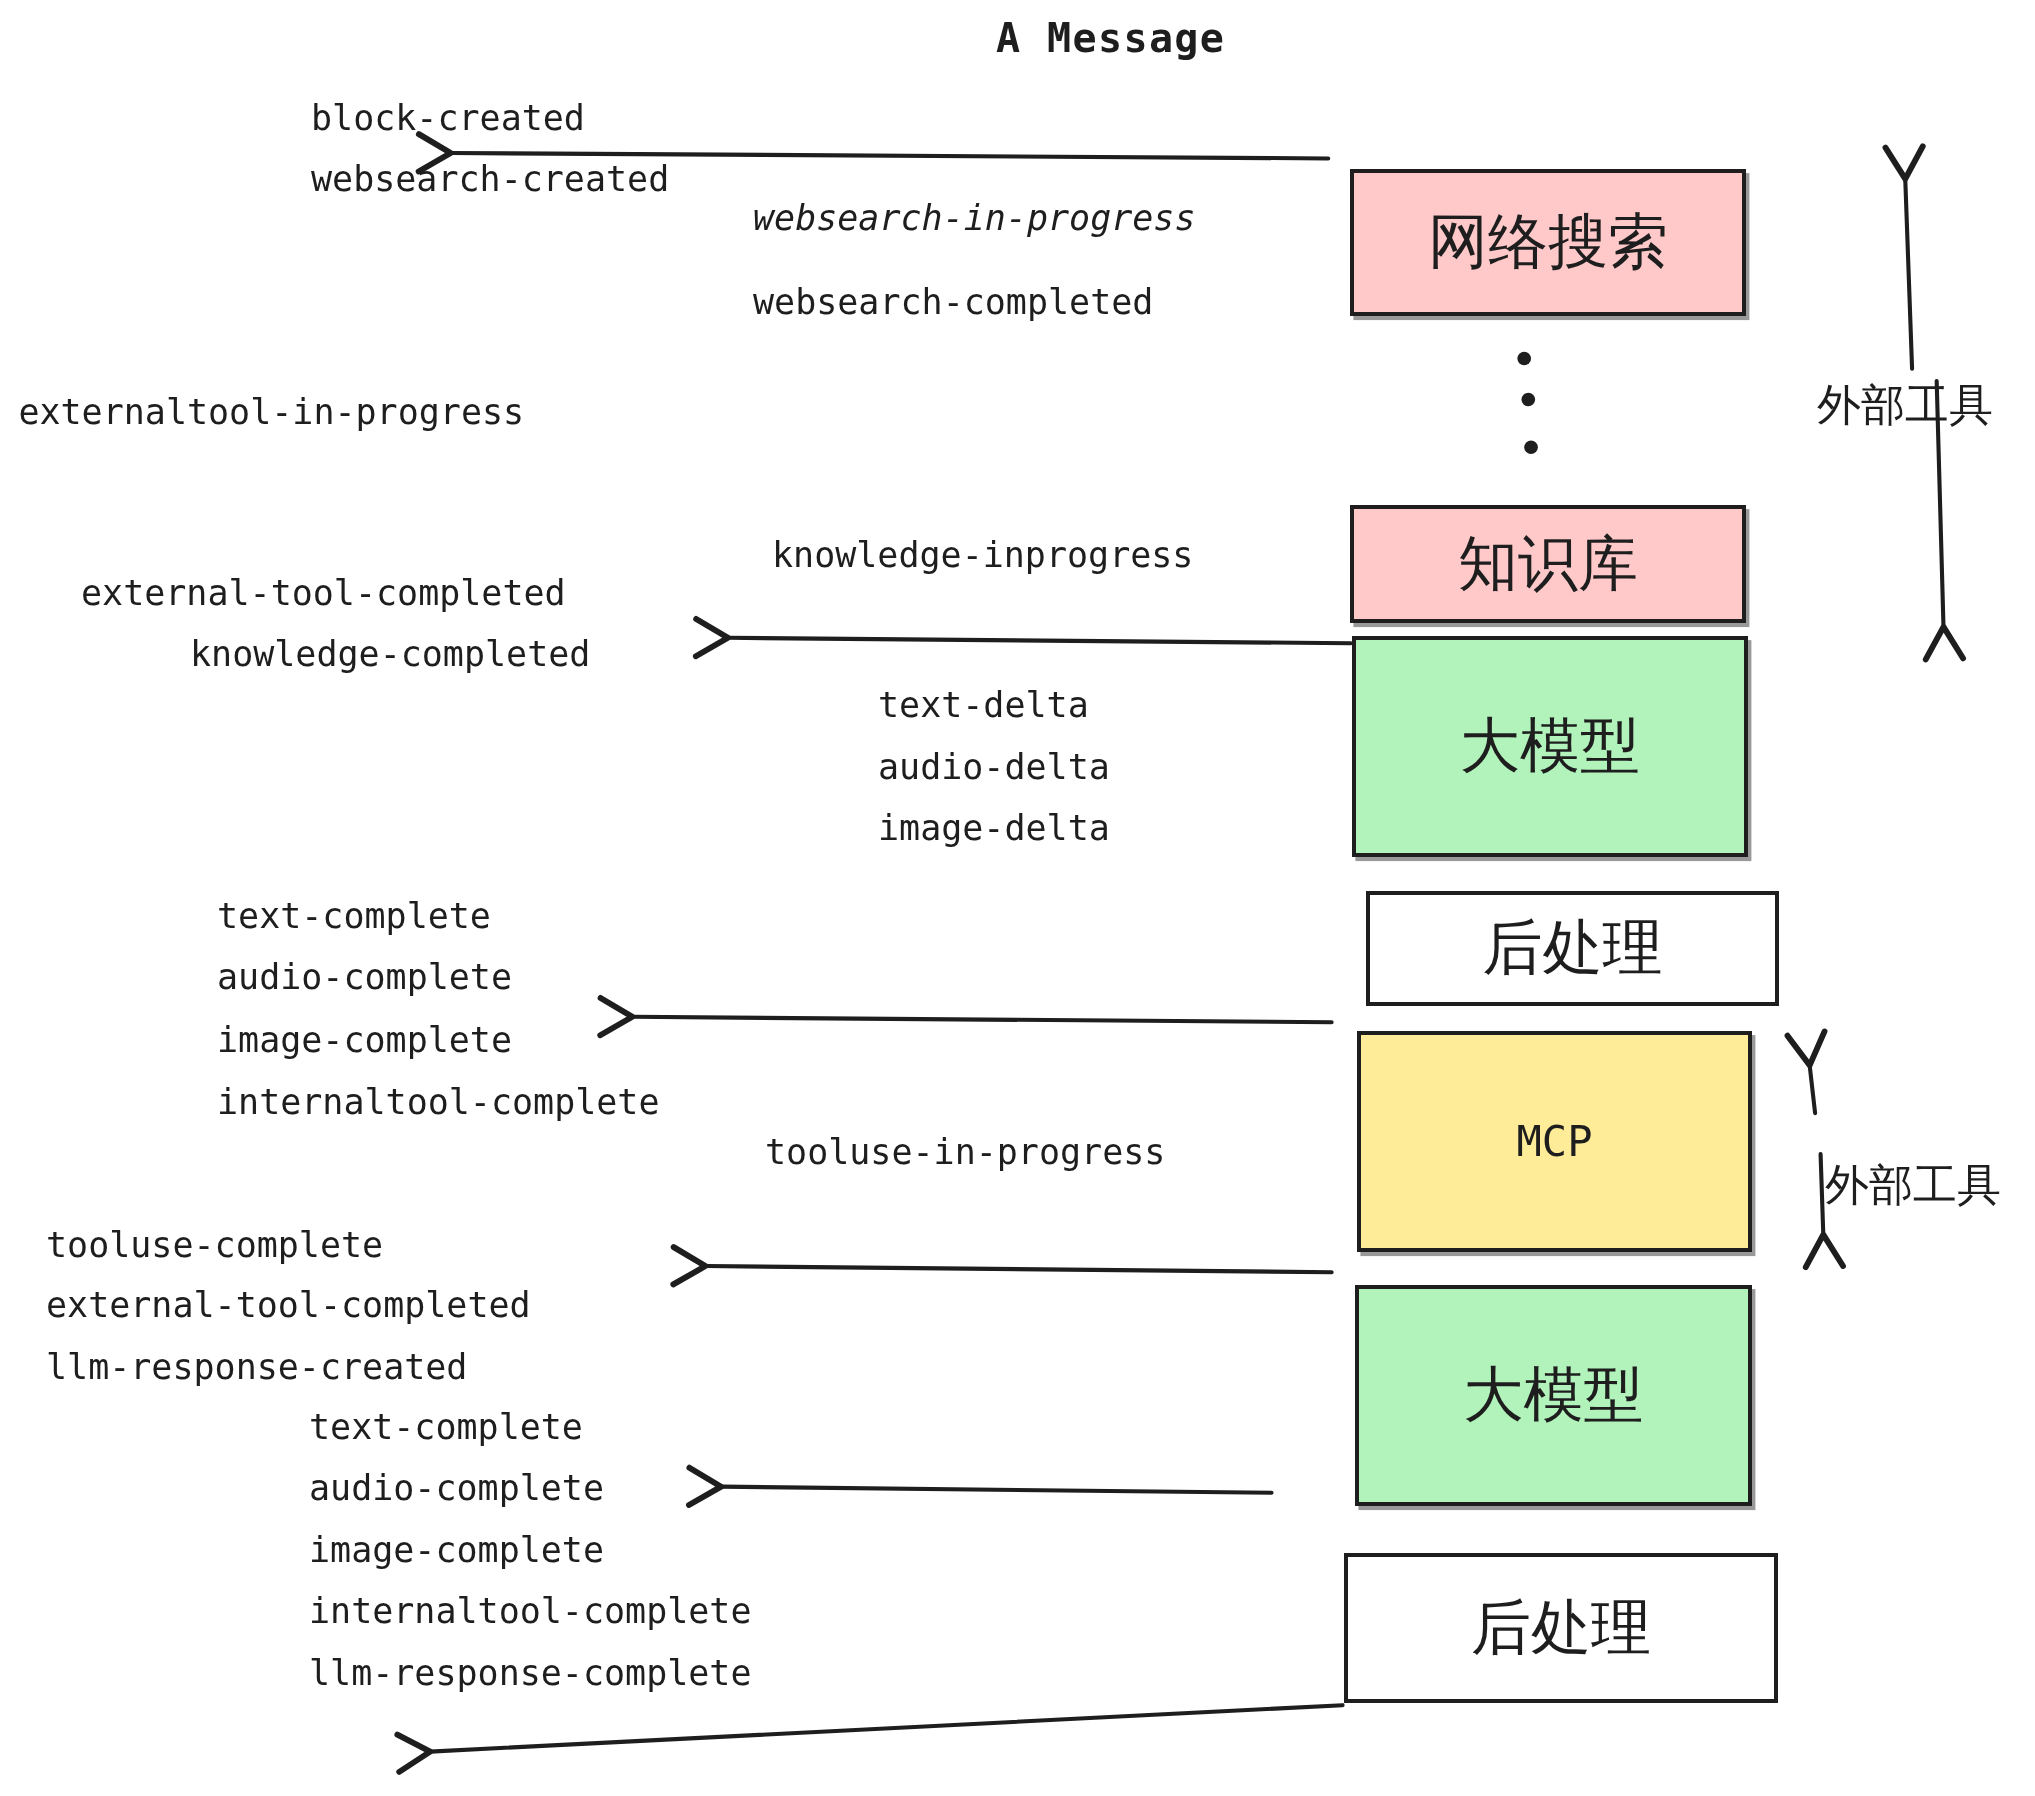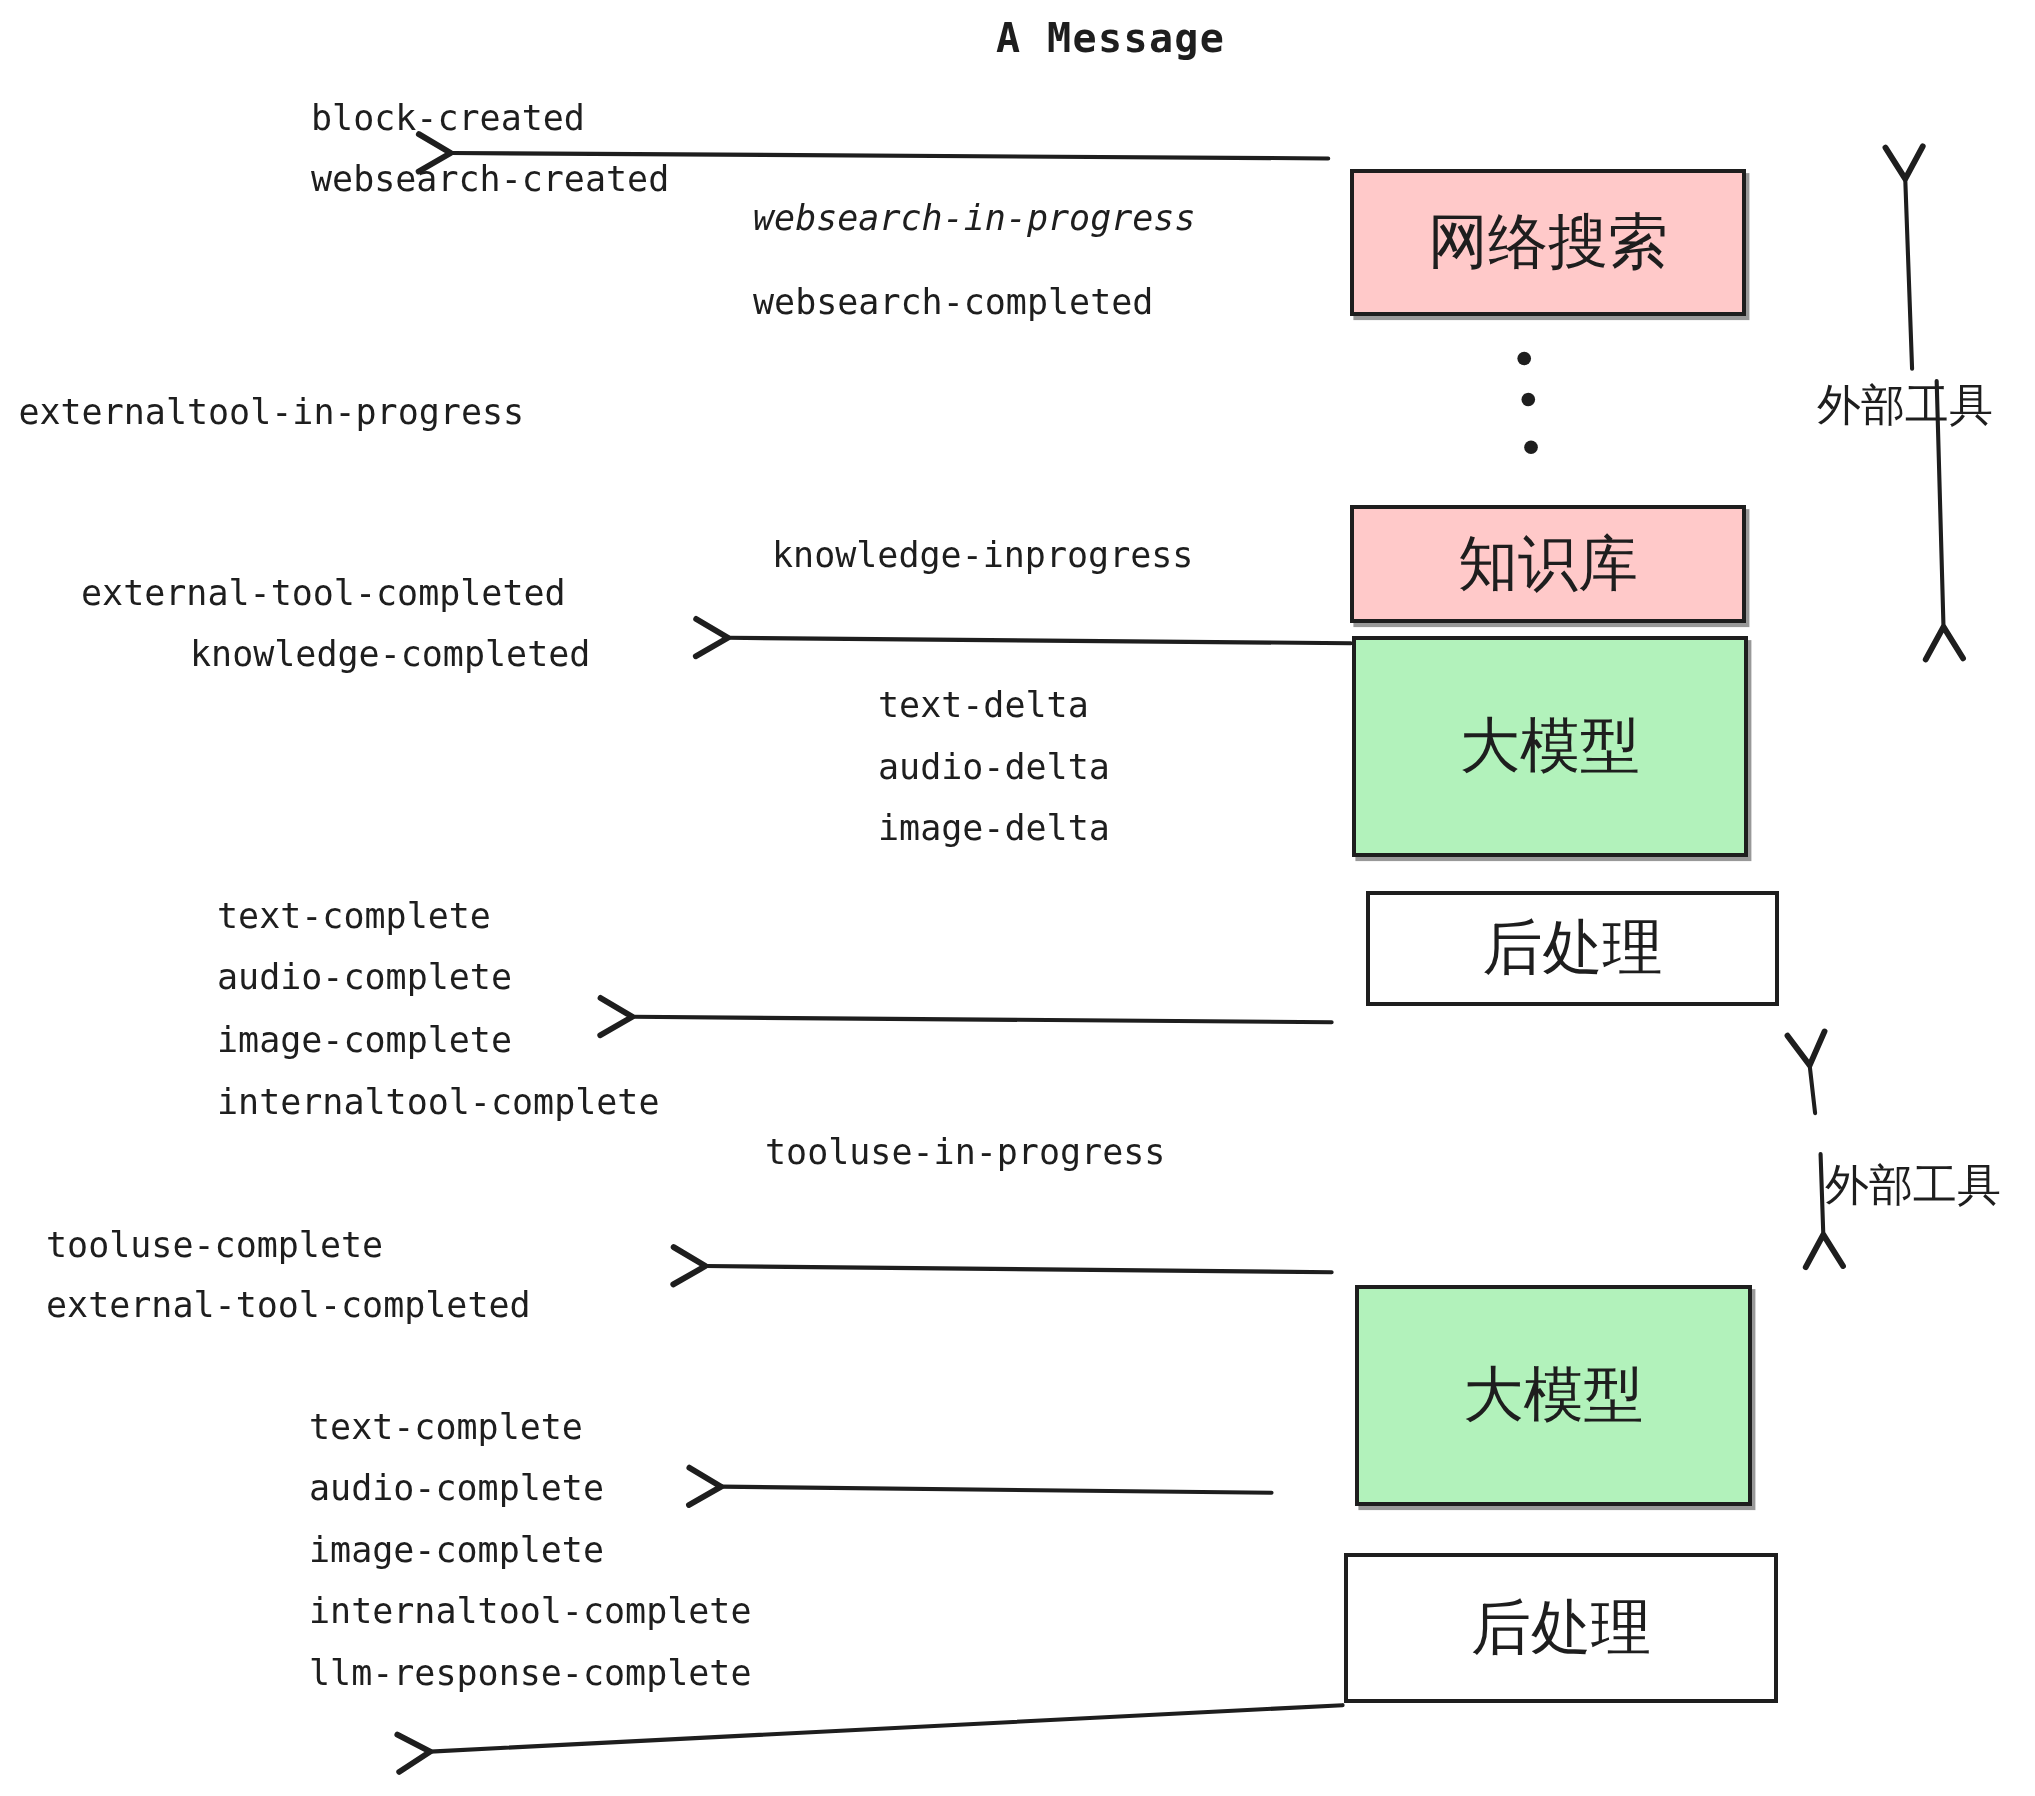--- a/index.html
+++ b/index.html
@@ -77,37 +77,41 @@
   <div class="evt" style="left:878px;top:688px;">text-delta</div>
   <div class="evt" style="left:878px;top:750px;">audio-delta</div>
   <div class="evt" style="left:878px;top:811px;">image-delta</div>
   <div class="evt" style="left:217px;top:899px;">text-complete</div>
   <div class="evt" style="left:217px;top:960px;">audio-complete</div>
   <div class="evt" style="left:217px;top:1023px;">image-complete</div>
   <div class="evt" style="left:217px;top:1085px;">internaltool-complete</div>
   <div class="evt" style="left:765px;top:1135px;">tooluse-in-progress</div>
   <div class="evt" style="left:46px;top:1228px;">tooluse-complete</div>
   <div class="evt" style="left:46px;top:1288px;">external-tool-completed</div>
+  <div class="evt" style="left:46px;top:1350px;">llm-response-created</div>
   <div class="evt" style="left:309px;top:1410px;">text-complete</div>
   <div class="evt" style="left:309px;top:1471px;">audio-complete</div>
   <div class="evt" style="left:309px;top:1533px;">image-complete</div>
   <div class="evt" style="left:309px;top:1594px;">internaltool-complete</div>
   <div class="evt" style="left:309px;top:1656px;">llm-response-complete</div>
 
   <div class="node" style="left:1350px;top:169px;width:396px;height:147px;background:#ffc9c9;">
     <span class="lbl">网络搜索</span>
   </div>
   <div class="node" style="left:1350px;top:505px;width:396px;height:118px;background:#ffc9c9;">
     <span class="lbl">知识库</span>
   </div>
   <div class="node" style="left:1352px;top:636px;width:396px;height:221px;background:#b2f2bb;">
     <span class="lbl">大模型</span>
   </div>
   <div class="node" style="left:1366px;top:891px;width:413px;height:115px;background:#ffffff;box-shadow:none;">
     <span class="lbl">后处理</span>
+  </div>
+  <div class="node" style="left:1357px;top:1031px;width:395px;height:221px;background:#ffec99;">
+    <span class="lbl mono">MCP</span>
   </div>
   <div class="node" style="left:1355px;top:1285px;width:397px;height:221px;background:#b2f2bb;">
     <span class="lbl">大模型</span>
   </div>
   <div class="node" style="left:1344px;top:1553px;width:434px;height:150px;background:#ffffff;box-shadow:none;">
     <span class="lbl">后处理</span>
   </div>
 
   <div class="side-label" style="left:1817px;top:332px;">外部工具</div>
   <div class="side-label" style="left:1825px;top:1112px;">外部工具</div>

